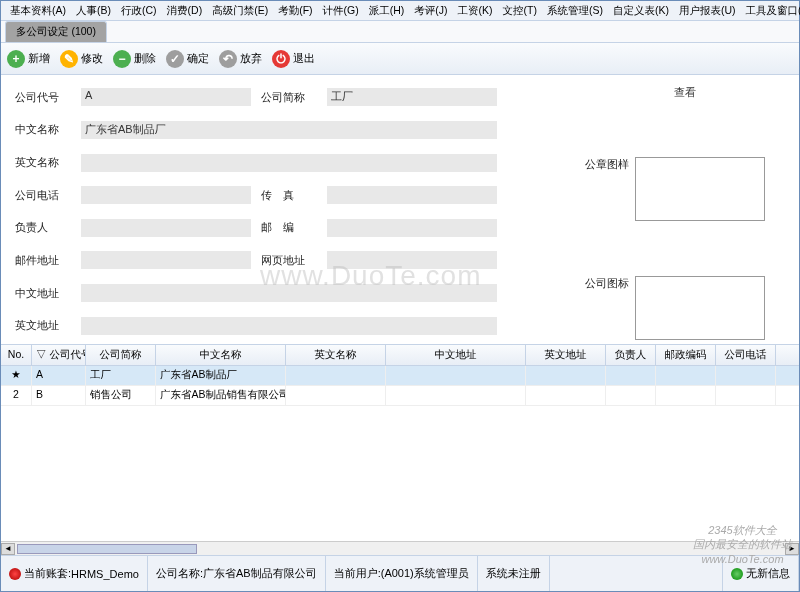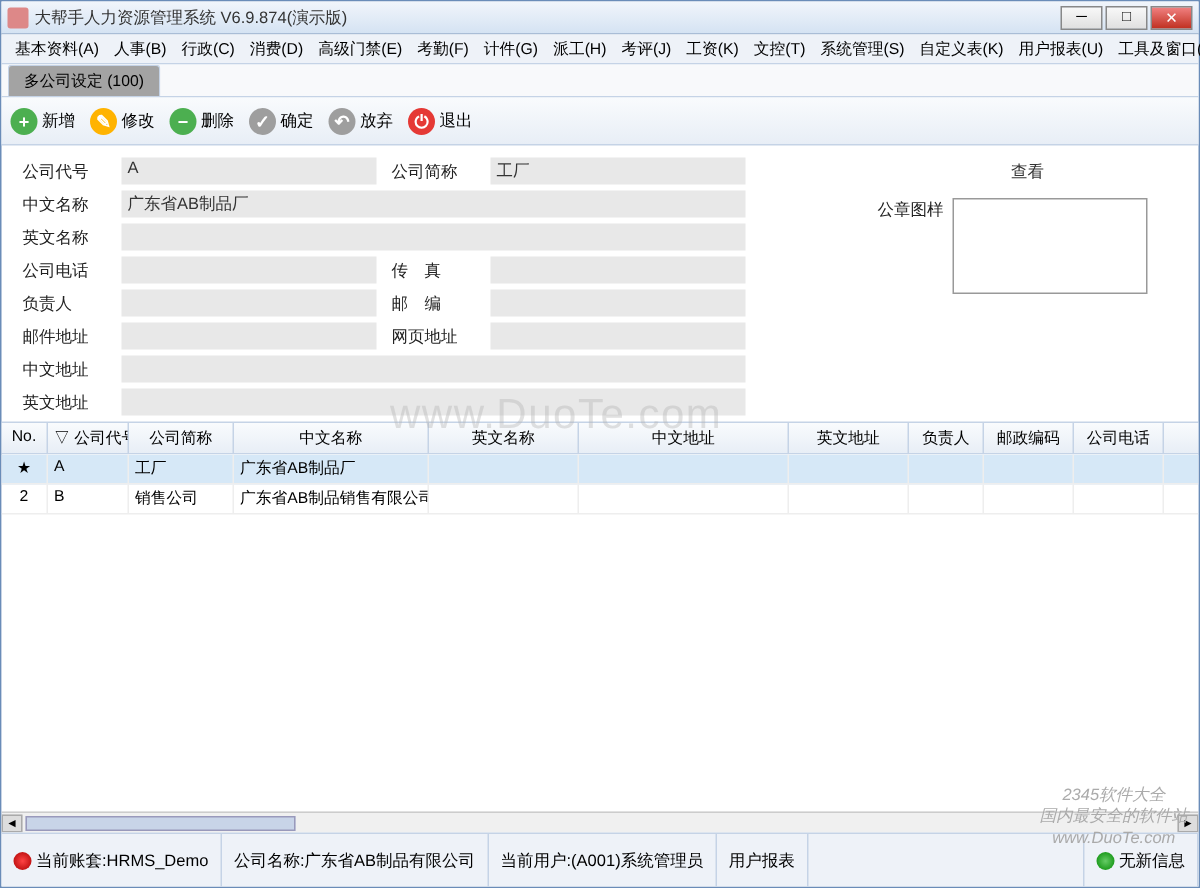--- a/index.html
+++ b/index.html
@@ -24,21 +24,21 @@
 .ticon.ok { background: #9e9e9e; }
 .ticon.cancel { background: #9e9e9e; }
 .ticon.exit { background: #e53935; }
 .content { flex: 1; display: flex; flex-direction: column; overflow: hidden; }
 .form-area { padding: 8px 14px 4px 14px; display: flex; }
 .form-left { flex: 1; display: grid; grid-template-columns: 56px 170px 56px 170px; gap: 4px 10px; align-items: center; }
 .form-right { width: 210px; display: flex; flex-direction: column; gap: 8px; padding-left: 10px; }
 .lbl { font-size: 11px; color: #222; text-align: left; white-space: nowrap; }
 .val { height: 18px; background: #e8e8e8; padding: 1px 4px; font-size: 11px; color: #333; }
 .val.wide { grid-column: span 3; }
-.rbox { display: flex; align-items: flex-start; gap: 6px; }
+.rbox { display: flex; align-items: flex-start; gap: 6px; margin-top: 47px; }
 .rimg { width: 130px; height: 64px; border: 1px solid #999; background: #fff; }
 .viewlbl { text-align: center; padding: 2px; font-size: 11px; color: #333; }
 .grid-head { display: flex; border-top: 1px solid #c5d3e6; border-bottom: 1px solid #c5d3e6; background: linear-gradient(#f9fbfd,#e8eef6); height: 22px; }
 .gh { border-right: 1px solid #c5d3e6; padding: 3px 4px; font-size: 10.5px; text-align: center; white-space: nowrap; overflow: hidden; }
 .grid-body { flex: 1; overflow: auto; background: #fff; }
 .gr { display: flex; height: 20px; border-bottom: 1px solid #eee; }
 .gr.sel { background: #d6e8f7; }
 .gc { border-right: 1px solid #eee; padding: 2px 4px; font-size: 10.5px; white-space: nowrap; overflow: hidden; }
 .c0{width:31px;text-align:center}.c1{width:54px}.c2{width:70px}.c3{width:130px}.c4{width:100px}.c5{width:140px}.c6{width:80px}.c7{width:50px}.c8{width:60px}.c9{width:60px}
 .scrollbar { height: 14px; background: #f0f0f0; border-top: 1px solid #ccc; display: flex; align-items: center; }
@@ -48,29 +48,20 @@
 .statusbar > div { padding: 0 8px; border-right: 1px solid #c5d3e6; height: 100%; display: flex; align-items: center; }
 .sicon { width: 12px; height: 12px; margin-right: 3px; background: radial-gradient(#f44,#a00); border-radius: 50%; }
 .sicon.grn { background: radial-gradient(#6c6,#080); }
 .watermark { position: absolute; left: 260px; top: 260px; font-size: 28px; color: rgba(180,180,180,0.4); font-family: Arial; pointer-events: none; letter-spacing: 1px; }
 .brand { position: absolute; right: 8px; bottom: 26px; font-size: 10px; color: #aaa; text-align: center; line-height: 1.3; font-style: italic; }
 </style>
 </head>
 <body>
 
 <div class="window">
-  <div class="titlebar">
-    <div class="titlebar-icon"></div>
-    <div class="titlebar-text">大帮手人力资源管理系统 V6.9.874(演示版)</div>
-    <div class="winbtns">
-      <div class="winbtn">─</div>
-      <div class="winbtn">□</div>
-      <div class="winbtn close">✕</div>
-    </div>
-  </div>
 
   <div class="menubar" id="menubar">
       <span>基本资料(A)</span>
       <span>人事(B)</span>
       <span>行政(C)</span>
       <span>消费(D)</span>
       <span>高级门禁(E)</span>
       <span>考勤(F)</span>
       <span>计件(G)</span>
       <span>派工(H)</span>
@@ -148,20 +139,24 @@
 
         <div class="lbl">英文地址</div>
         <div class="val wide"></div>
       </div>
       <div class="form-right">
         <div class="viewlbl">查看</div>
         <div class="rbox">
           <div class="lbl">公章图样</div>
           <div class="rimg"></div>
         </div>
+        <div class="rbox">
+          <div class="lbl">公司图标</div>
+          <div class="rimg"></div>
+        </div>
       </div>
     </div>
 
     <div class="grid-head" id="gridhead">
         <div class="gh c0">No.</div>
         <div class="gh c1">▽ 公司代号</div>
         <div class="gh c2">公司简称</div>
         <div class="gh c3">中文名称</div>
         <div class="gh c4">英文名称</div>
         <div class="gh c5">中文地址</div>
@@ -213,21 +208,21 @@
       </div>
     <div>
         <span>公司名称:</span>
         <span>广东省AB制品有限公司</span>
       </div>
     <div>
         <span>当前用户:</span>
         <span>(A001)系统管理员</span>
       </div>
     <div>
-        <span>用户报表</span>
+        <span>系统未注册</span>
       </div>
     <div style="flex:1"></div>
     <div>
         <span class="sicon grn"></span>
         <span>无新信息</span>
       </div>
   </div>
 </div>
 
 <div class="watermark">www.DuoTe.com</div>

